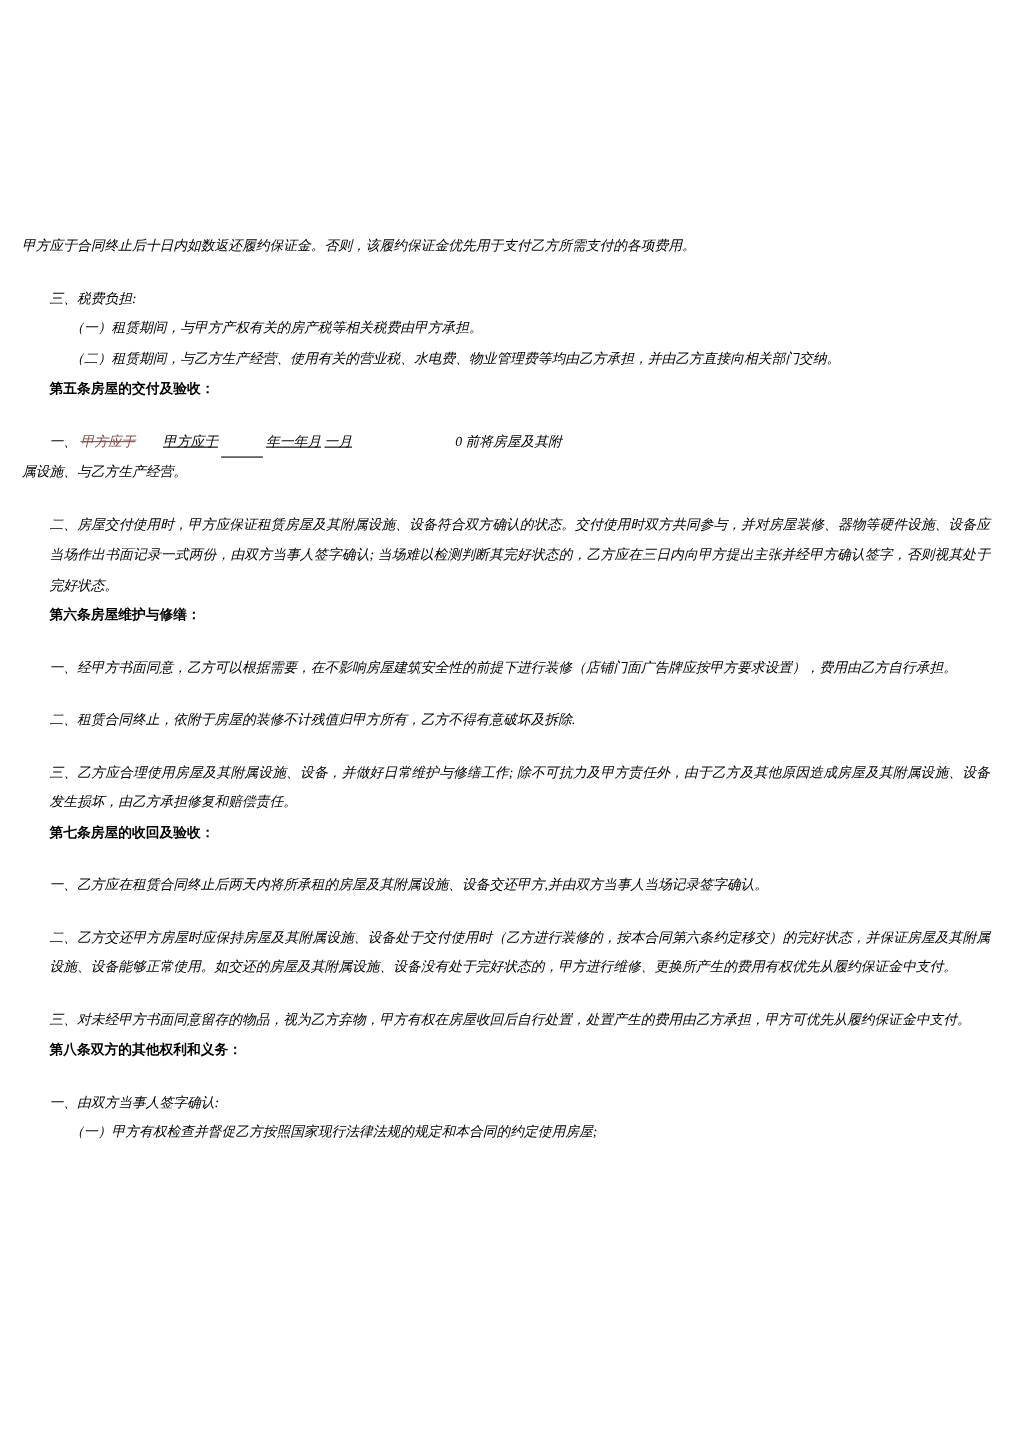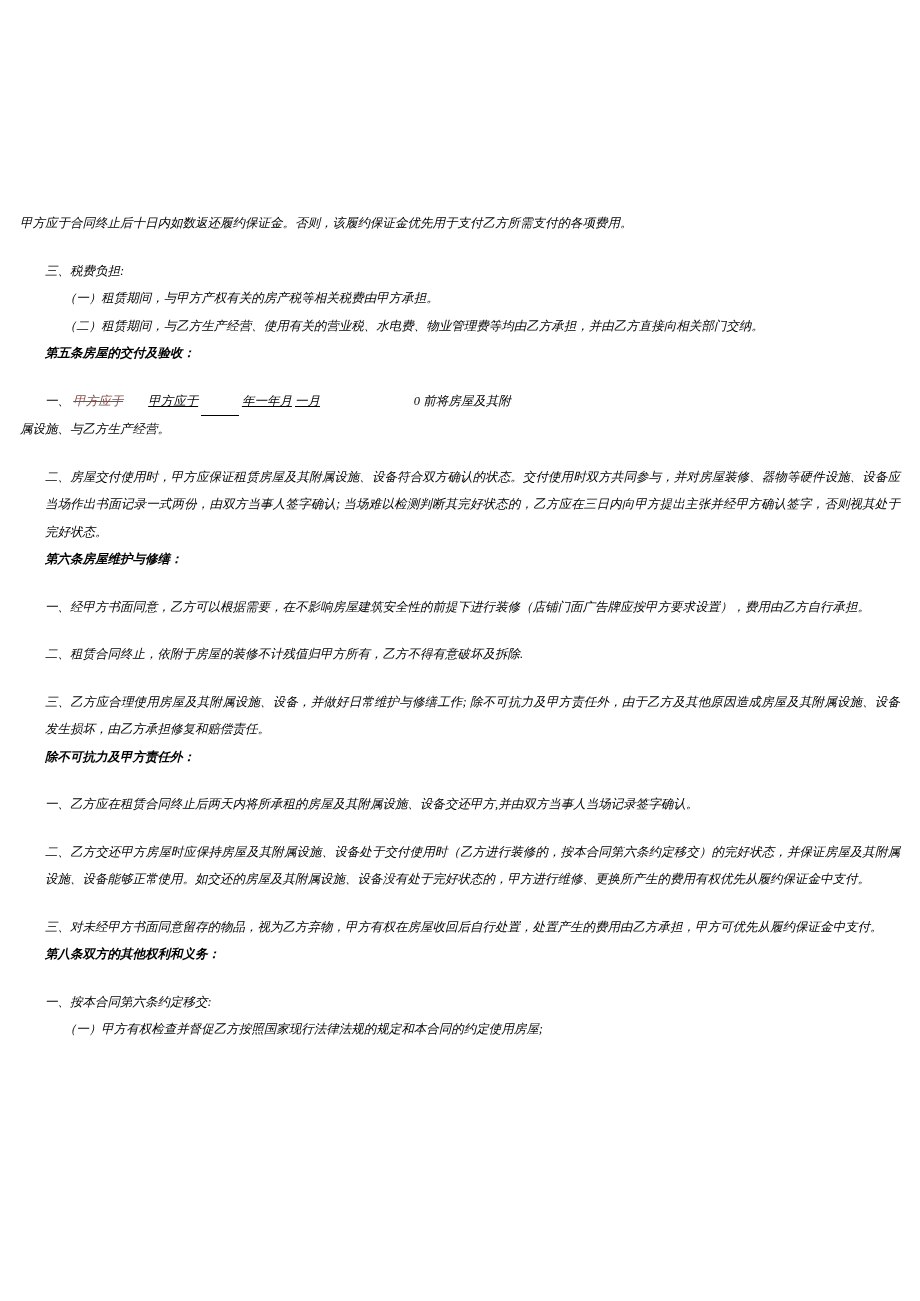--- a/index.html
+++ b/index.html
@@ -15,21 +15,20 @@
     .para {
       text-align: justify;
       text-justify: inter-ideograph;
       font-style: italic;
     }
     .indent-1 { padding-left: 2em; margin-top: 20px; }
     .indent-2 { padding-left: 3.5em; }
     .heading {
       font-weight: bold;
       padding-left: 2em;
-      font-style: italic;
     }
     .strike {
       text-decoration: line-through;
       color: #8a4a4a;
     }
     .underline {
       text-decoration: underline;
     }
     .blank-line {
       display: inline-block;
@@ -66,25 +65,25 @@
 <div class="para indent-1">二、房屋交付使用时，甲方应保证租赁房屋及其附属设施、设备符合双方确认的状态。交付使用时双方共同参与，并对房屋装修、器物等硬件设施、设备应当场作出书面记录一式两份，由双方当事人签字确认; 当场难以检测判断其完好状态的，乙方应在三日内向甲方提出主张并经甲方确认签字，否则视其处于完好状态。</div>
 
 <div class="heading">第六条房屋维护与修缮：</div>
 
 <div class="para indent-1">一、经甲方书面同意，乙方可以根据需要，在不影响房屋建筑安全性的前提下进行装修（店铺门面广告牌应按甲方要求设置），费用由乙方自行承担。</div>
 
 <div class="para indent-1">二、租赁合同终止，依附于房屋的装修不计残值归甲方所有，乙方不得有意破坏及拆除.</div>
 
 <div class="para indent-1">三、乙方应合理使用房屋及其附属设施、设备，并做好日常维护与修缮工作; 除不可抗力及甲方责任外，由于乙方及其他原因造成房屋及其附属设施、设备发生损坏，由乙方承担修复和赔偿责任。</div>
 
-<div class="heading">除不可抗力及甲方责任外：</div>
+<div class="heading">第七条房屋的收回及验收：</div>
 
 <div class="para indent-1">一、乙方应在租赁合同终止后两天内将所承租的房屋及其附属设施、设备交还甲方,并由双方当事人当场记录签字确认。</div>
 
 <div class="para indent-1">二、乙方交还甲方房屋时应保持房屋及其附属设施、设备处于交付使用时（乙方进行装修的，按本合同第六条约定移交）的完好状态，并保证房屋及其附属设施、设备能够正常使用。如交还的房屋及其附属设施、设备没有处于完好状态的，甲方进行维修、更换所产生的费用有权优先从履约保证金中支付。</div>
 
 <div class="para indent-1">三、对未经甲方书面同意留存的物品，视为乙方弃物，甲方有权在房屋收回后自行处置，处置产生的费用由乙方承担，甲方可优先从履约保证金中支付。</div>
 
 <div class="heading">第八条双方的其他权利和义务：</div>
 
-<div class="para indent-1">一、按本合同第六条约定移交:</div>
+<div class="para indent-1">一、由双方当事人签字确认:</div>
 
 <div class="para indent-2">（一）甲方有权检查并督促乙方按照国家现行法律法规的规定和本合同的约定使用房屋;</div>
 
 </body></html>

